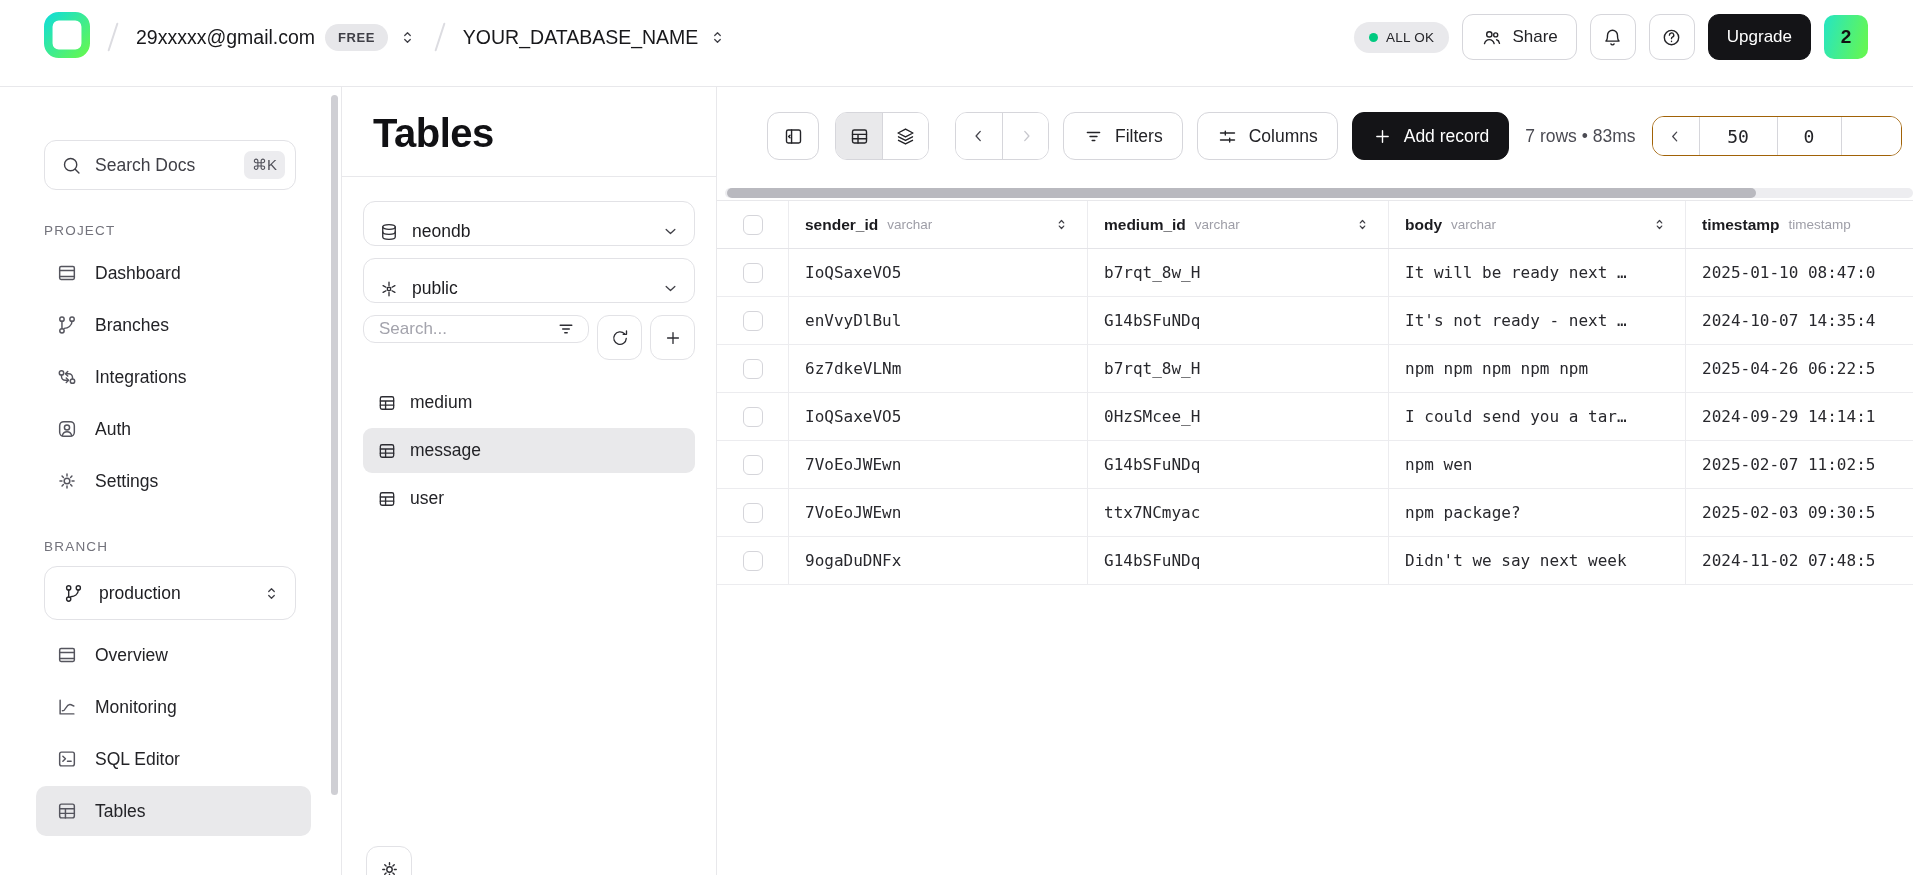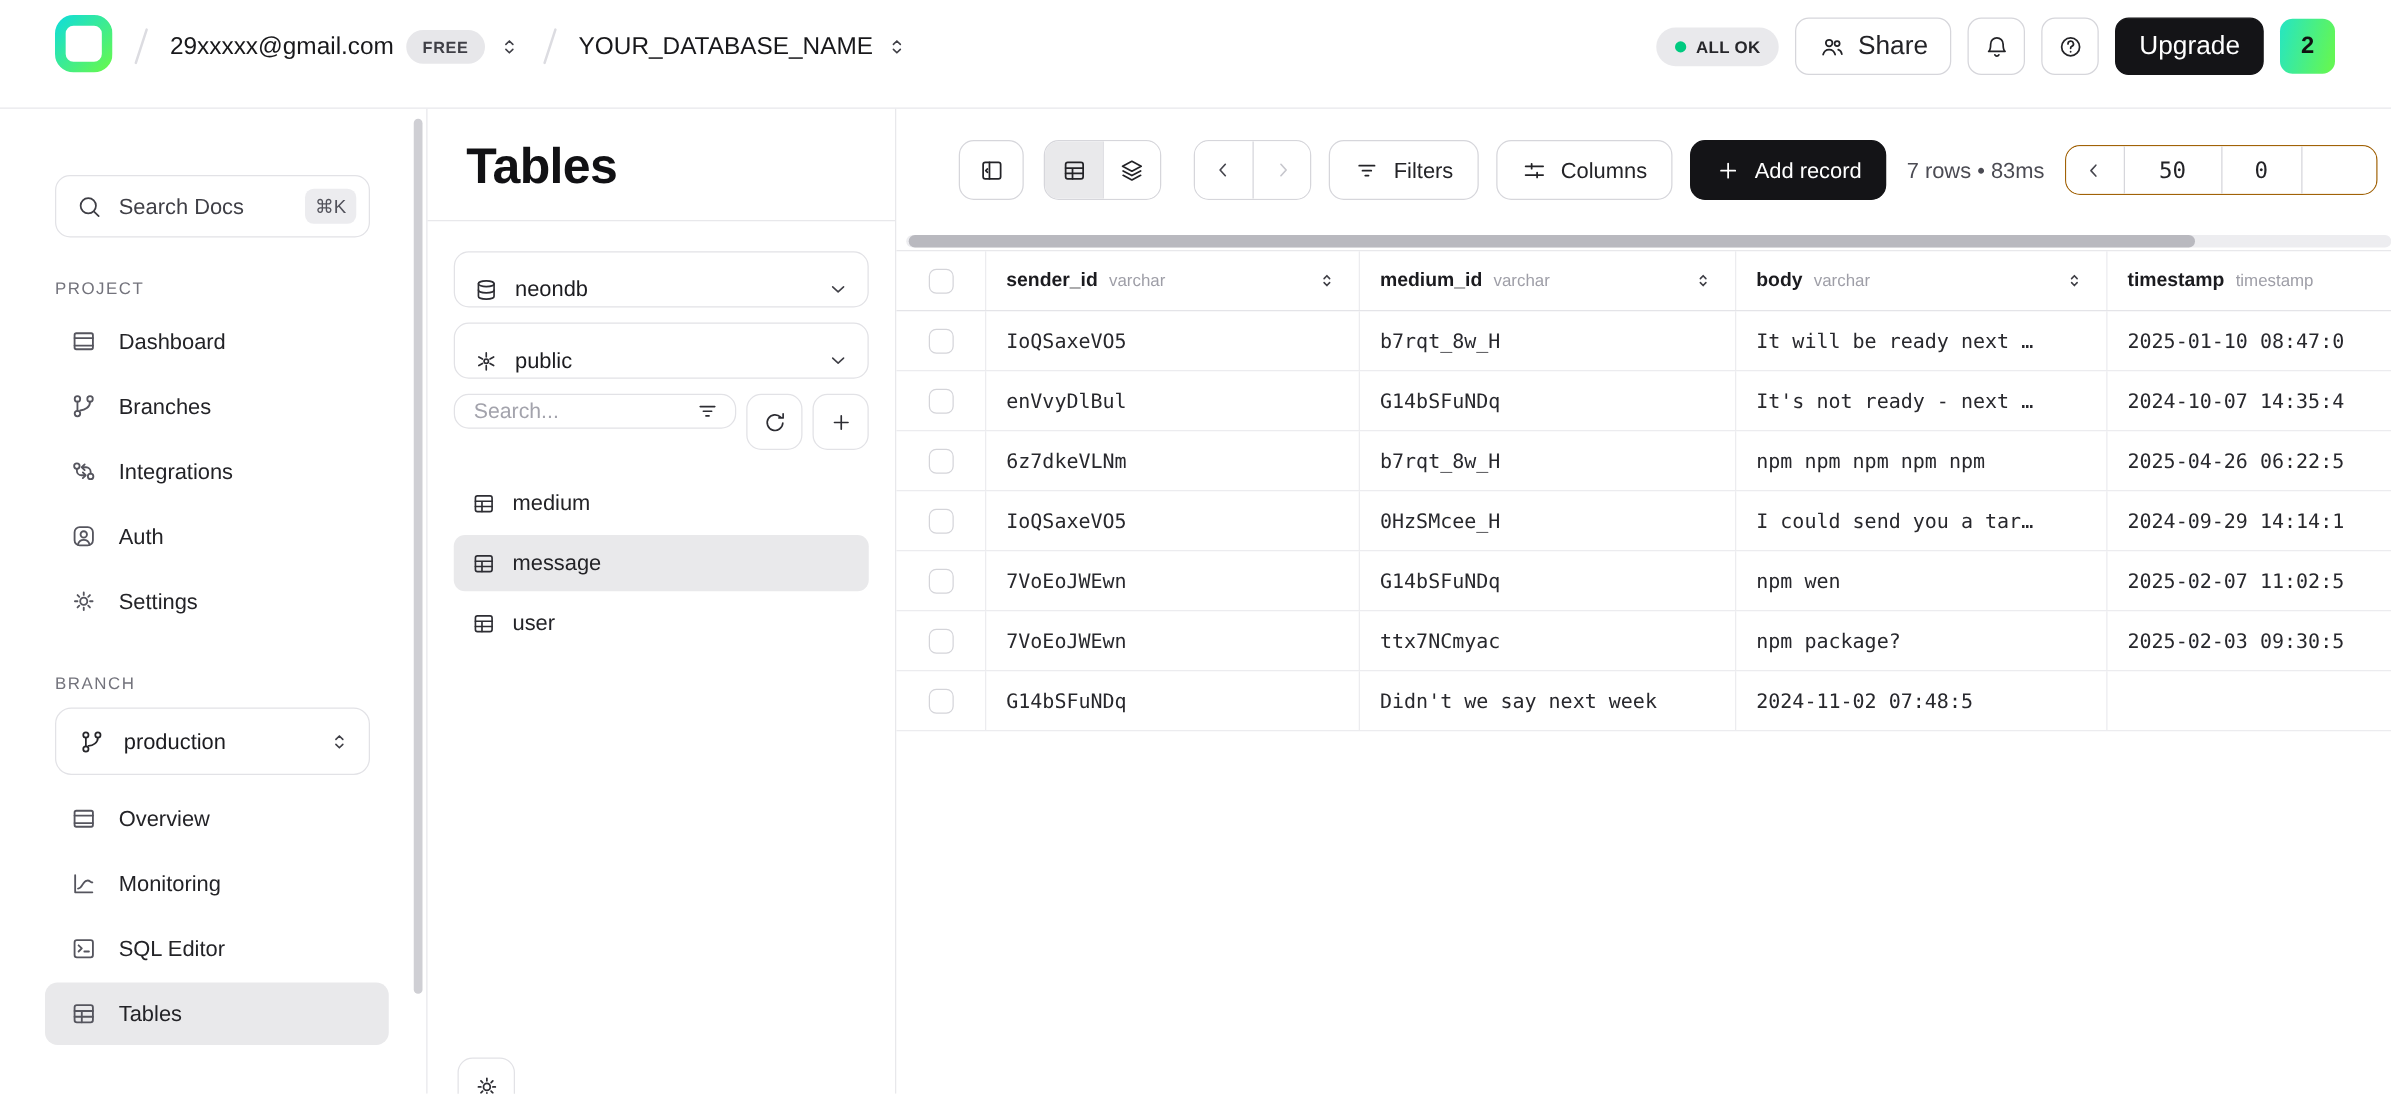--- a/index.html
+++ b/index.html
@@ -10,23 +10,23 @@
   }
   svg.ic { display:block; fill:none; stroke:currentColor; stroke-width:1.6; stroke-linecap:round; stroke-linejoin:round; }
 
   
   .app-header { height:87px; display:flex; align-items:center; padding:0 45px 12px 44px; border-bottom:1px solid #e8e8eb; }
   .slash { width:2px; height:30px; background:#dcdce1; transform:rotate(18deg); border-radius:2px; margin:0 22px; flex:none; }
   .crumb { display:flex; align-items:center; gap:10px; font-size:19.5px; color:#18181b; cursor:default; }
   .crumb .updn { color:#3f3f46; }
   .pill-free { background:#e7e7ea; color:#3f3f46; font-size:13px; font-weight:700; letter-spacing:.04em; padding:6px 13px; border-radius:999px; }
   .hdr-right { margin-left:auto; display:flex; align-items:center; gap:13px; }
-  .pill-status { background:#e9e9ec; border-radius:999px; display:flex; align-items:center; gap:8px; padding:8px 15px; font-size:13.5px; font-weight:700; color:#26262a; letter-spacing:.02em;text-align:right;}
+  .pill-status { background:#e9e9ec; border-radius:999px; display:flex; align-items:center; gap:8px; padding:8px 15px; font-size:13.5px; font-weight:400; color:#26262a; letter-spacing:.02em;text-align:right;}
   .dot { width:9px; height:9px; border-radius:50%; background:#00ca80; }
-  .btn { display:flex; align-items:center; gap:10px; height:46px; background:#fff; border:1px solid #d6d6db; border-radius:11px; padding:0 18px; font-size:21px; color:#232327; font-family:inherit; cursor:pointer; }
+  .btn { display:flex; align-items:center; gap:10px; height:46px; background:#fff; border:1px solid #d6d6db; border-radius:11px; padding:0 18px; font-size:17px; color:#232327; font-family:inherit; cursor:pointer; }
   .btn.icon-only { width:46px; padding:0; justify-content:center; }
   .btn.dark { background:#141417; border-color:#141417; color:#fff; font-weight:500; }
   .count-badge { width:44px; height:44px; border-radius:10px; background:linear-gradient(105deg,#25e5c4 0%,#63f655 90%); display:flex; align-items:center; justify-content:center; font-size:19px; font-weight:600; color:#111; }
 
   
   .layout { display:flex; height:788px; }
 
   
   .sidebar { width:341px; flex:none; position:relative; padding-top:53px; }
   .search-docs { margin:0 45px 0 44px; height:50px; border:1px solid #e2e2e6; border-radius:12px; display:flex; align-items:center; gap:13px; padding:0 10px 0 16px; color:#3f3f46; cursor:pointer; }
@@ -600,20 +600,21 @@
           <div class="dcell">7VoEoJWEwn</div>
           <div class="dcell">ttx7NCmyac</div>
           <div class="dcell">npm package?</div>
           <div class="dcell">2025-02-03 09:30:5</div>
         </div>
 
         <div class="trow">
           <div class="checkcell">
             <span class="cb"></span>
           </div>
+          <div class="dcell">9ogaDuDNFx</div>
           <div class="dcell">G14bSFuNDq</div>
           <div class="dcell">Didn't we say next week</div>
           <div class="dcell">2024-11-02 07:48:5</div>
         </div>
 
     </div>
   </main>
 </div>
 
 </body></html>

